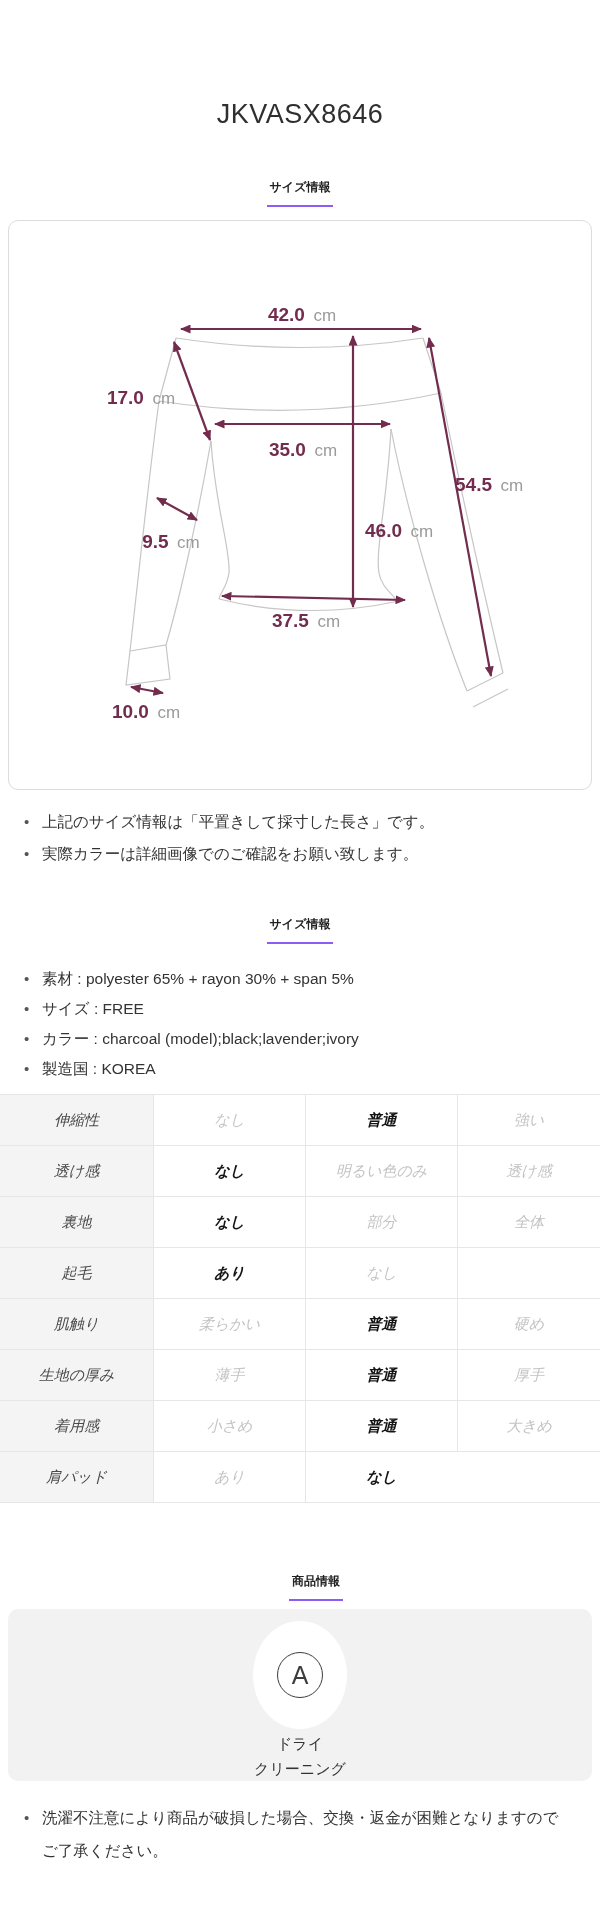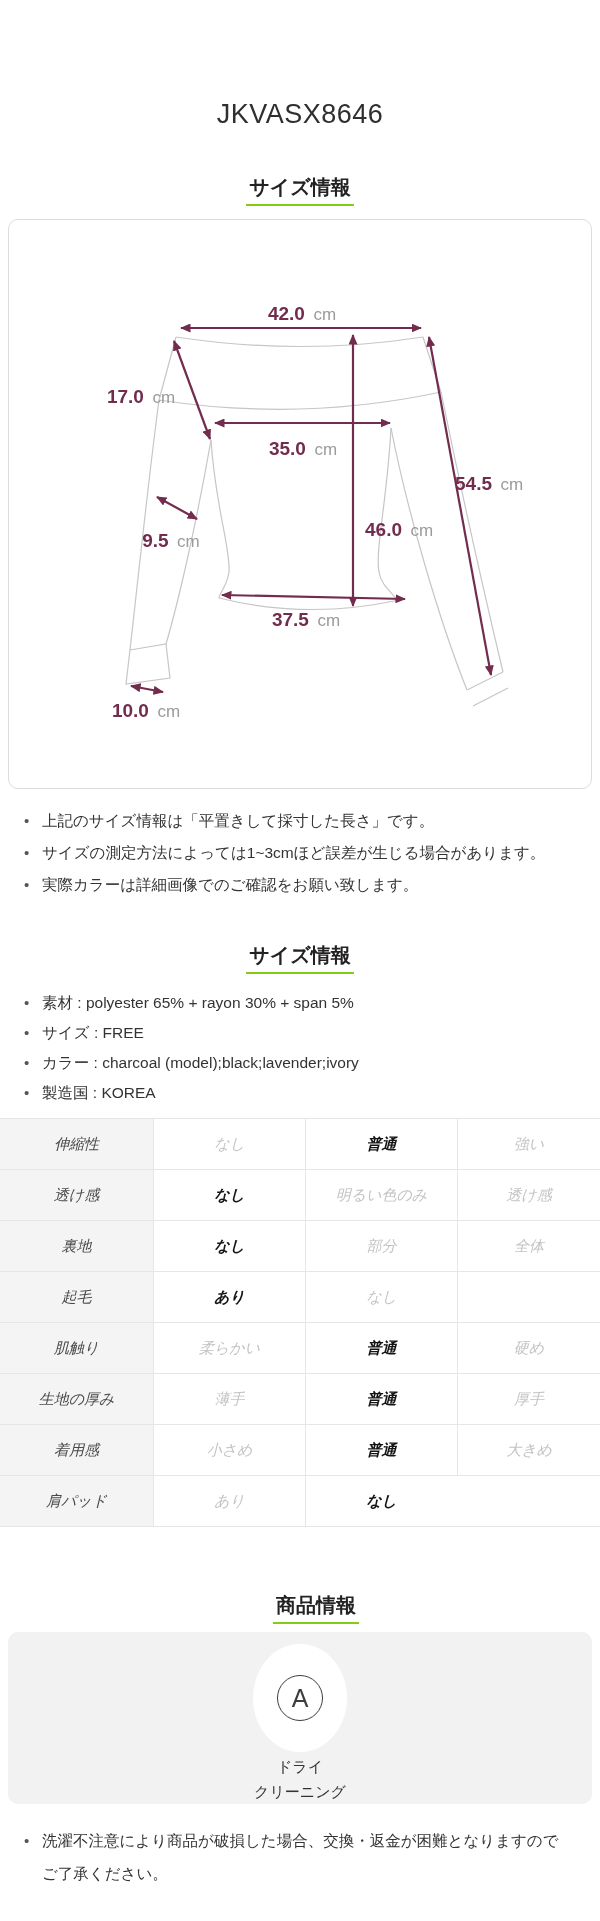--- a/index.html
+++ b/index.html
@@ -7,43 +7,43 @@
     width:600px;min-height:1921px;background:#ffffff;
     font-family:"Liberation Sans","DejaVu Sans",sans-serif;
     color:#333;overflow:hidden;
   }
   .page-title{
     padding-top:97px;text-align:center;font-size:27px;line-height:34px;
     color:#2f2f2f;font-weight:400;letter-spacing:.5px;
   }
   .sec-head{text-align:center;}
   .sec-head .hd{
-    display:inline-block;font-size:20px;font-weight:700;color:#222;
-    line-height:20px;padding:0 3px 7px;border-bottom:2px solid #84cc16;
+    display:inline-block;font-size:12px;font-weight:700;color:#222;
+    line-height:20px;padding:0 3px 7px;border-bottom:2px solid #8b5cf6;font-family:Liberation Mono, monospace;
   }
   .sec-head.first{margin-top:46px;}
   .sec-head.second{margin-top:44px;}
   .sec-head.third{margin-top:68px;padding-left:32px;}
   .diagram-box{
     margin:13px 8px 0;height:570px;border:1px solid #dcdcdc;border-radius:10px;
     box-sizing:border-box;overflow:hidden;
   }
   .diagram-box svg{display:block;width:582px;height:576px;}
   svg text{font-family:"Liberation Sans","DejaVu Sans",sans-serif;}
   .mnum{font-size:19px;font-weight:600;fill:#722c4e;}
   .munit{font-size:17px;font-weight:400;fill:#9b9b9b;}
   ul.notes{list-style:none;margin:16px 0 0;padding:0;}
   ul.notes li{
     position:relative;padding-left:42px;padding-right:40px;
     font-size:15.5px;line-height:32px;color:#333;
   }
   ul.notes li::before{
     content:"\2022";position:absolute;left:24px;top:0;color:#555;font-size:15px;
   }
-  ul.notes.details{margin-top:14px;}
+  ul.notes.details{margin-top:20px;}
   ul.notes.details li{line-height:30px;}
   ul.notes.care-notes{margin-top:20px;}
   ul.notes.care-notes li{line-height:33px;}
   .spec-table{
     margin-top:10px;border-top:1px solid #e6e6e6;border-bottom:1px solid #e6e6e6;
   }
   .spec-row{
     display:grid;grid-template-columns:153px 152px 152px 1fr;height:50px;
   }
   .spec-row + .spec-row{border-top:1px solid #e6e6e6;}
@@ -148,21 +148,20 @@
     </text>
     <text x="137" y="497" text-anchor="middle">
       <tspan class="mnum">10.0</tspan>
       <tspan class="munit" dx="4">cm</tspan>
     </text>
   </svg>
 </div>
 
 <ul class="notes">
   <li>上記のサイズ情報は「平置きして採寸した長さ」です。</li>
-  <li>サイズの測定方法によっては1~3cmほど誤差が生じる場合があります。</li>
   <li>実際カラーは詳細画像でのご確認をお願い致します。</li>
 </ul>
 
 <div class="sec-head second">
   <span class="hd">サイズ情報</span>
 </div>
 
 <ul class="notes details">
   <li>素材 : polyester 65% + rayon 30% + span 5%</li>
   <li>サイズ : FREE</li>

